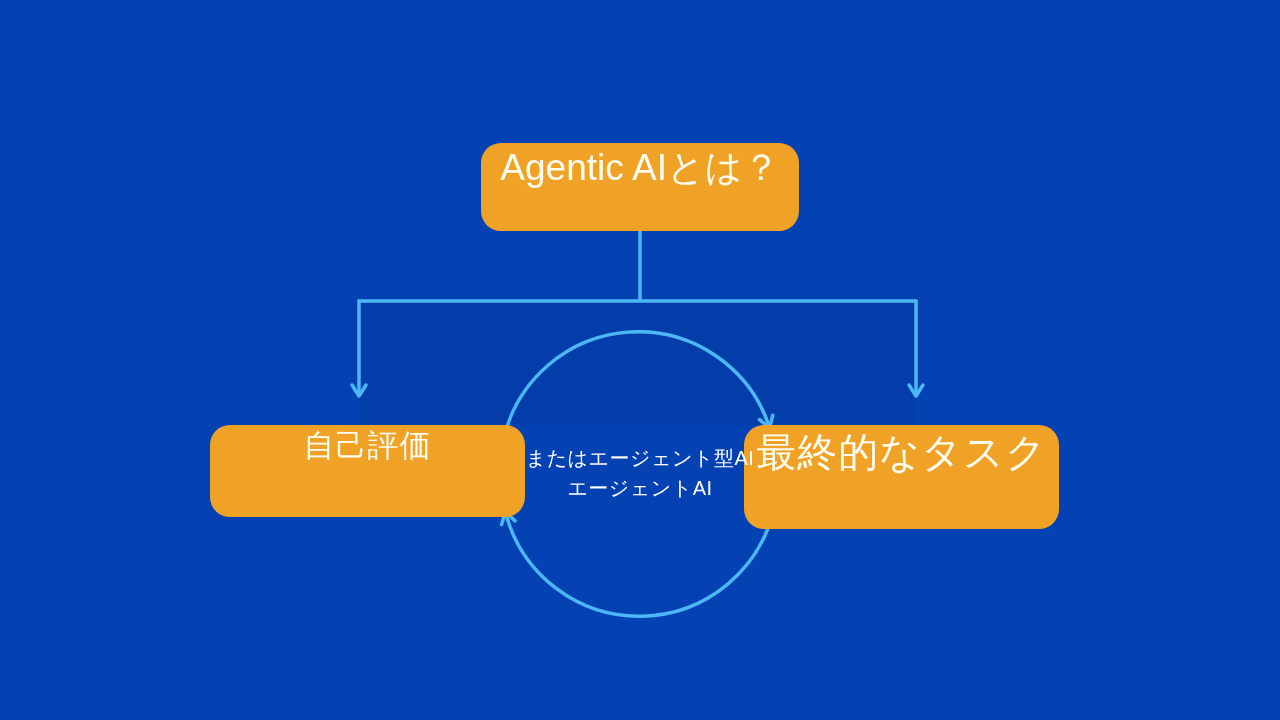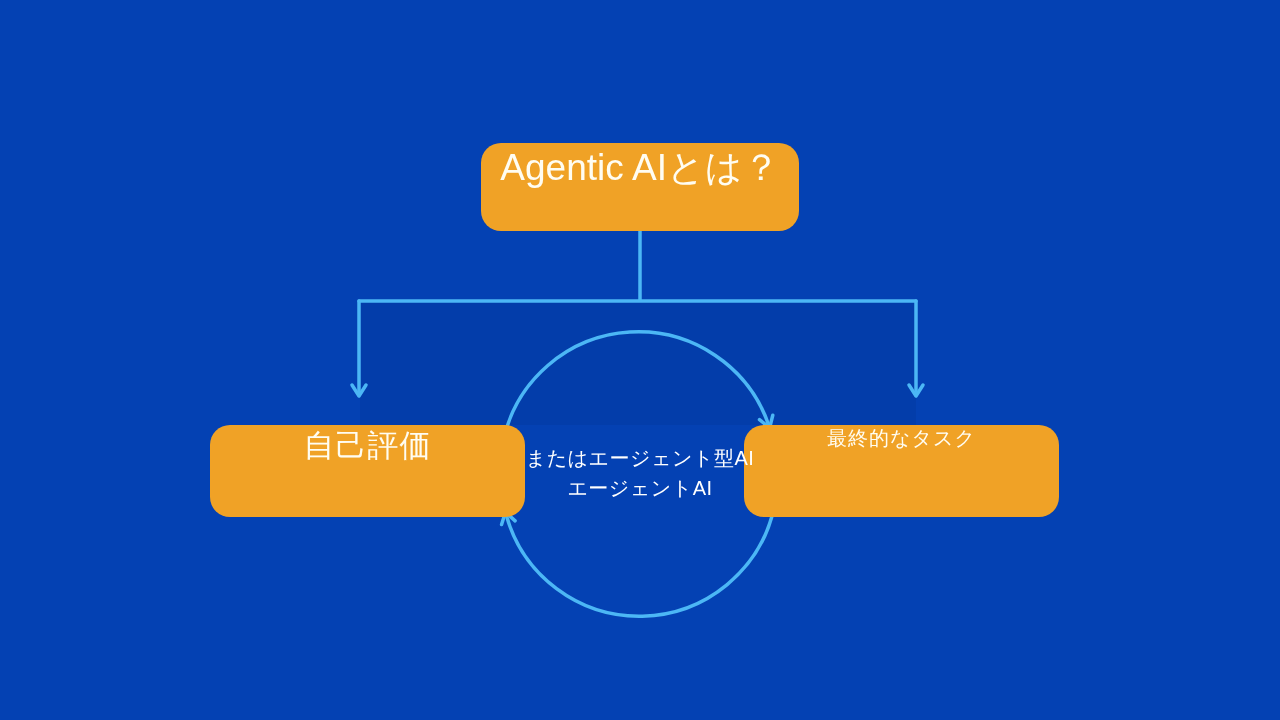--- a/index.html
+++ b/index.html
@@ -76,22 +76,22 @@
     top: 425px;
     width: 315px;
     height: 92px;
     font-size: 31px;
     margin-left: 9px;
   }
   .node-right {
     left: 744px;
     top: 425px;
     width: 315px;
-    height: 92px;
-    font-size: 20px;
+    height: 104px;
+    font-size: 40px;
     line-height: 1.35;
   }
   .cycle-label {
     position: absolute;
     left: 486px;
     top: 443px;
     width: 308px;
     text-align: center;
     color: #FFFFFF;
     font-size: 20px;

